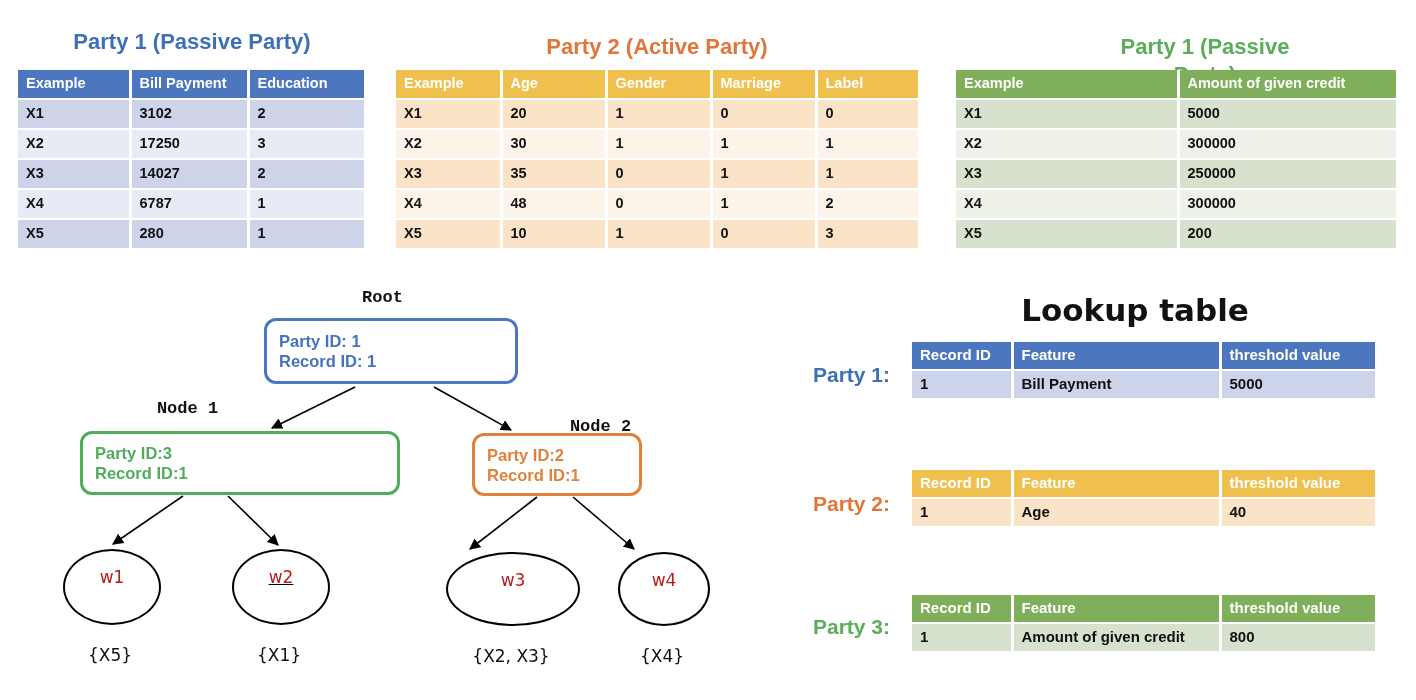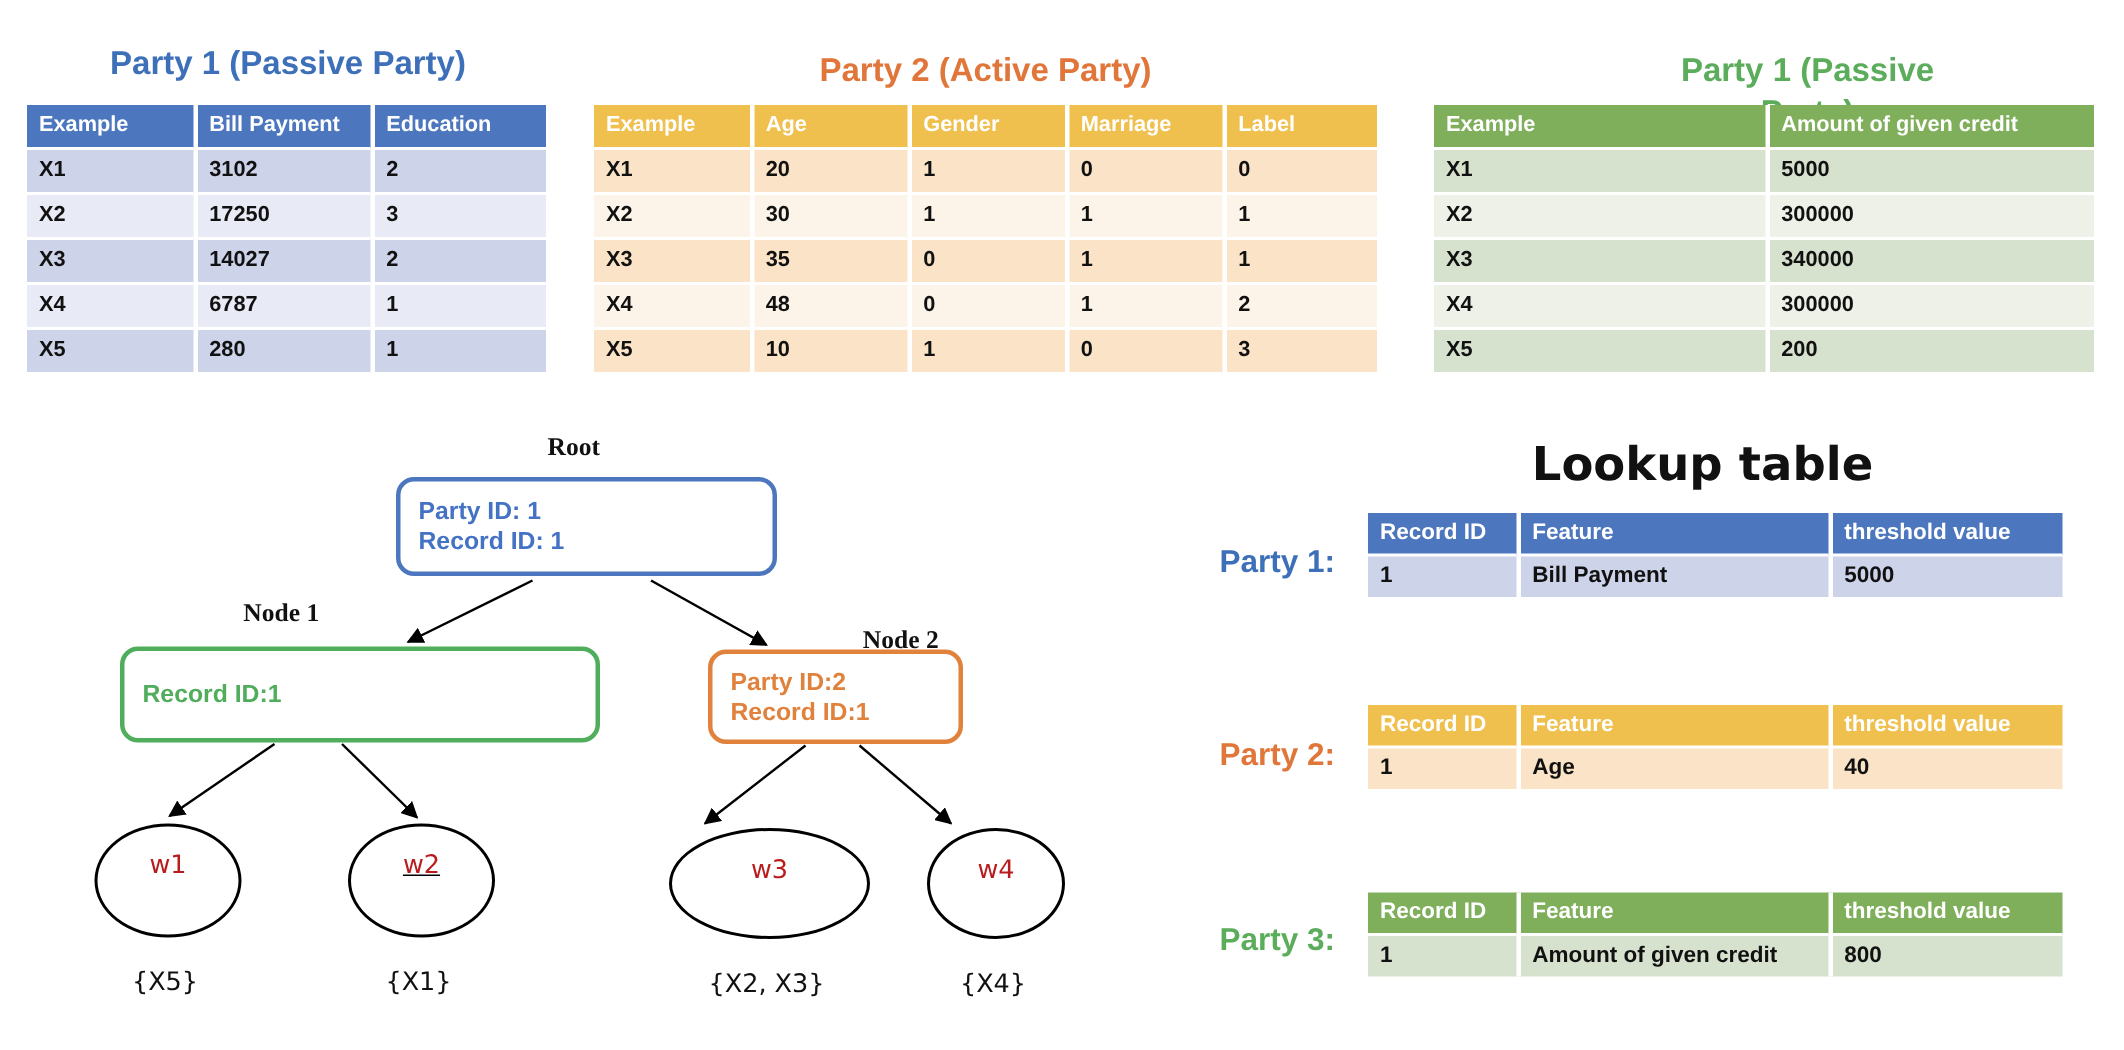--- a/index.html
+++ b/index.html
@@ -42,21 +42,21 @@
   .th-orange tr.odd td{background:#FAE3C6;}
   .th-orange tr.even td{background:#FDF4E9;}
   
   .th-green th{background:#7FAF5A;}
   .th-green tr.odd td{background:#D7E2CE;}
   .th-green tr.even td{background:#EDF1E8;}
 
   
   .tree-label{
     font-weight:bold;font-size:17px;color:#111;text-align:center;
-    font-family:Liberation Serif, serif;
+    font-family:Liberation Mono, monospace;
   }
   .node-box{
     border-radius:12px;background:#ffffff;box-sizing:border-box;
     display:flex;flex-direction:column;justify-content:center;
     padding-left:12px;
   }
   .node-box span{
     font-weight:bold;font-size:16.5px;line-height:20px;
     font-family:"Liberation Sans","DejaVu Sans",sans-serif;
   }
@@ -233,21 +233,21 @@
       <tr class="odd">
         <td>X1</td>
         <td>5000</td>
       </tr>
       <tr class="even">
         <td>X2</td>
         <td>300000</td>
       </tr>
       <tr class="odd">
         <td>X3</td>
-        <td>340000</td>
+        <td>250000</td>
       </tr>
       <tr class="even">
         <td>X4</td>
         <td>300000</td>
       </tr>
       <tr class="odd">
         <td>X5</td>
         <td>200</td>
       </tr>
     </tbody>
@@ -275,20 +275,21 @@
 </svg>
 
 <div class="abs tree-label" style="left:330px;top:288px;width:105px;">Root</div>
 <div class="abs node-box nb-blue" style="left:264px;top:318px;width:254px;height:66px;">
   <span>Party ID: 1</span>
   <span>Record ID: 1</span>
 </div>
 
 <div class="abs tree-label" style="left:135px;top:399px;width:105px;">Node 1</div>
 <div class="abs node-box nb-green" style="left:80px;top:431px;width:320px;height:64px;">
+  <span>Party ID:3</span>
   <span>Record ID:1</span>
 </div>
 
 <div class="abs tree-label" style="left:548px;top:397px;width:105px;margin-top:20px;">Node 2</div>
 <div class="abs node-box nb-orange" style="left:472px;top:433px;width:170px;height:63px;">
   <span>Party ID:2</span>
   <span>Record ID:1</span>
 </div>
 
 <div class="abs leaf-ellipse" style="left:63px;top:549px;width:94px;height:72px;">

